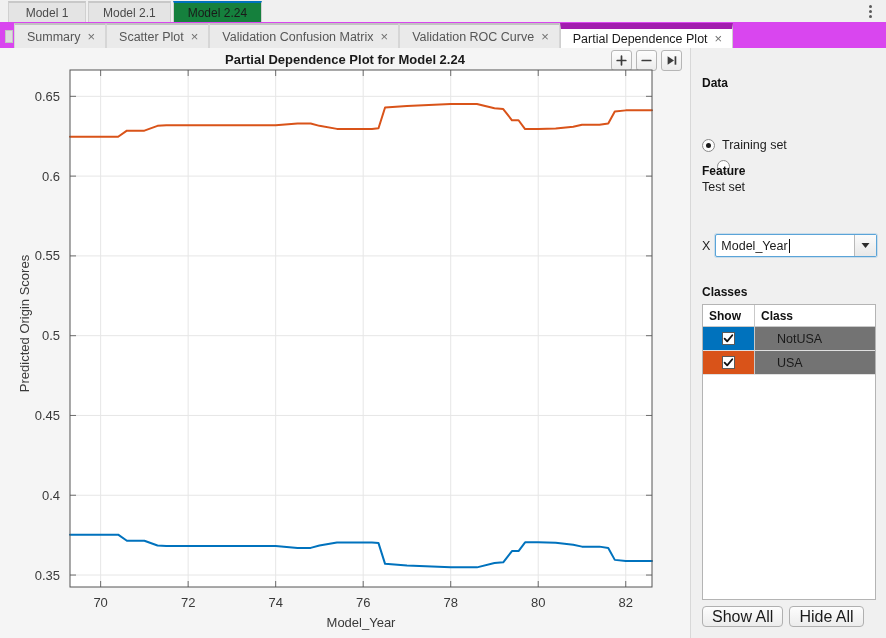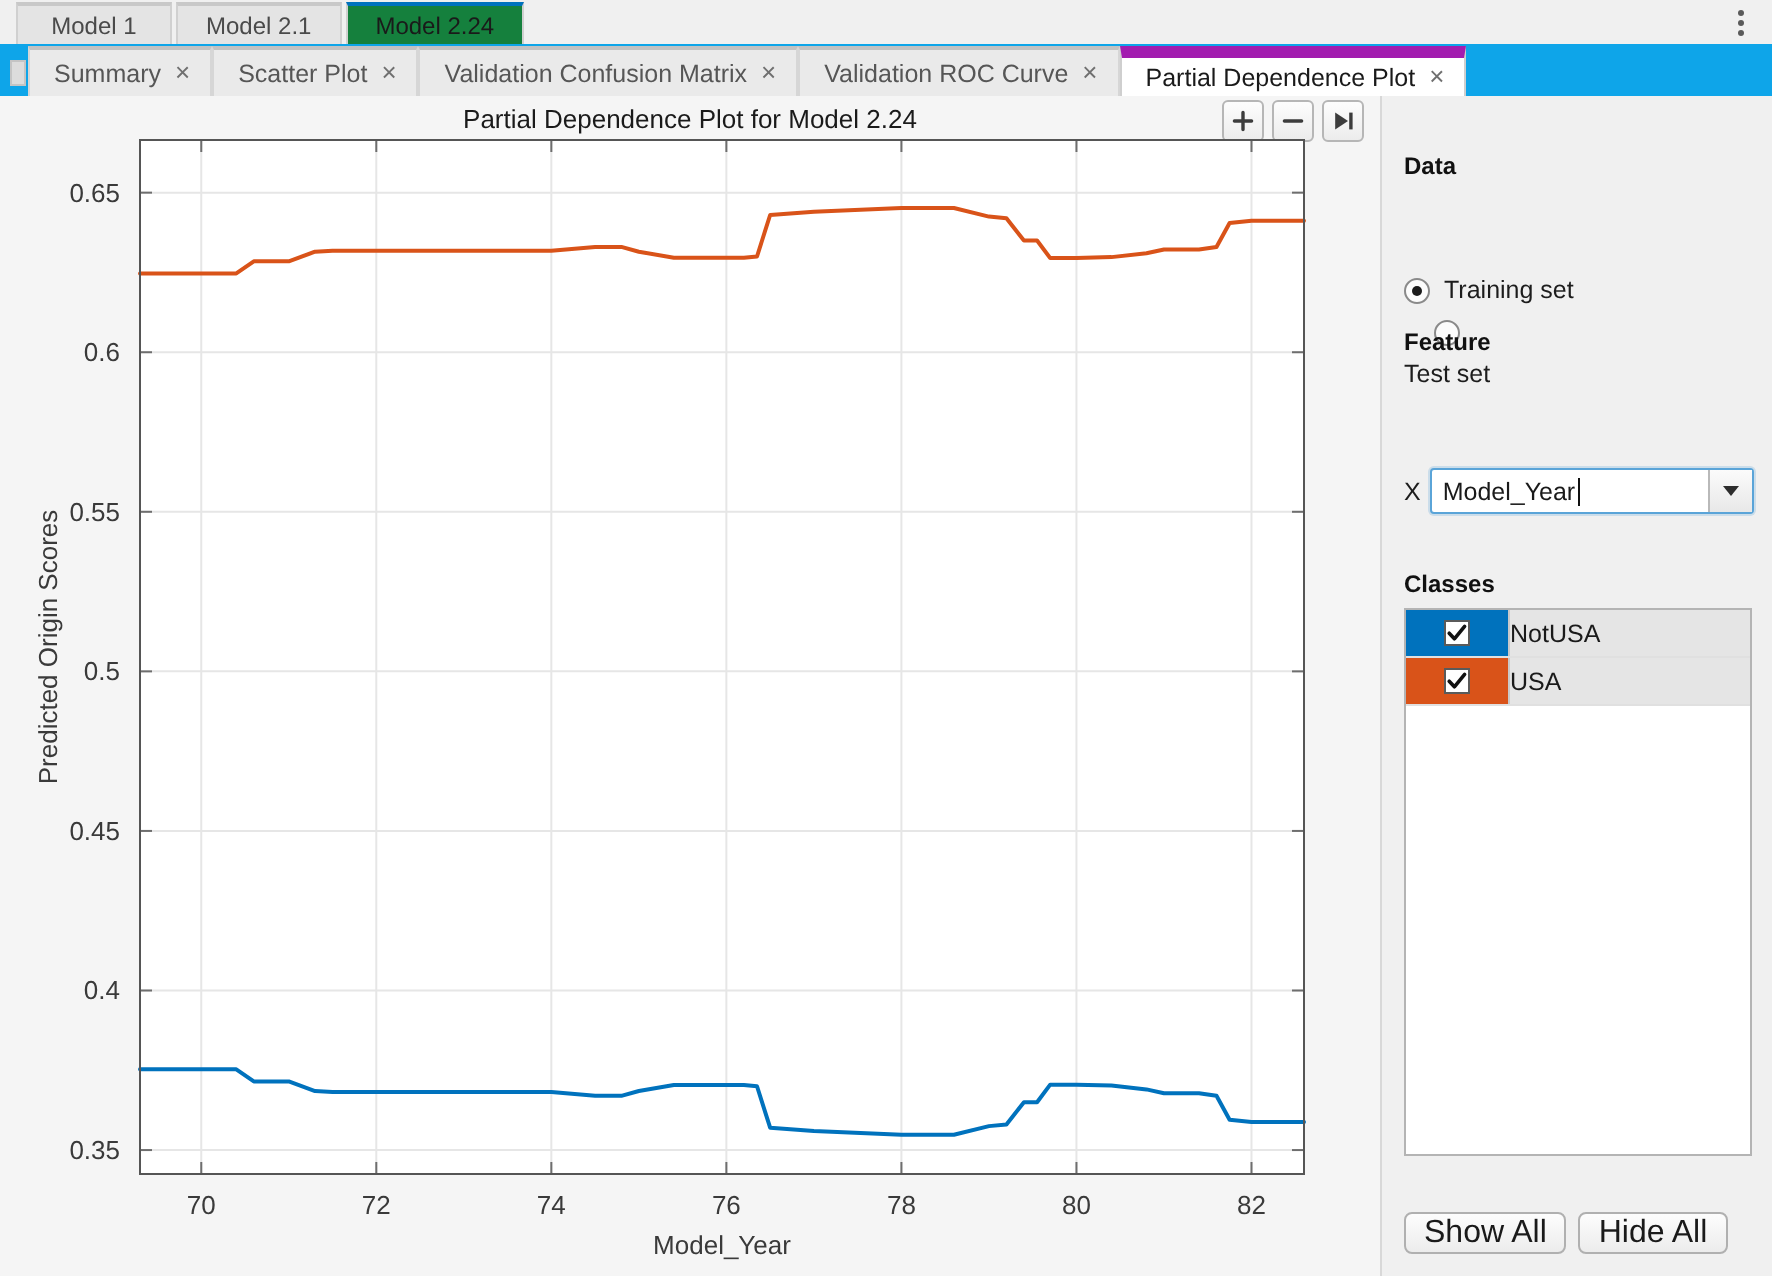--- a/index.html
+++ b/index.html
@@ -62,21 +62,21 @@
   .kebab i {
     display: block; width: 3px; height: 3px;
     border-radius: 50%;
     background: #5a5a5a;
   }
 
   
   .doc-tabrow {
     position: absolute; left: 0; top: 22px;
     width: 886px; height: 26px;
-    background: #0ea5e9;
+    background: #d946ef;
     border-bottom: 1px solid #c9c9c9;
   }
   .grip {
     position: absolute; left: 5px; top: 8px;
     width: 6px; height: 11px;
     background: #dcdcdc;
     border: 1px solid #c4c4c4;
   }
   .doc-tabs {
     position: absolute; left: 14px; top: 0;
@@ -112,21 +112,21 @@
   
   .chart-panel {
     position: absolute; left: 0; top: 48px;
     width: 690px; height: 590px;
     background: #f5f5f5;
   }
   .chart-title {
     position: absolute; left: 0; top: 4px;
     width: 690px;
     text-align: center;
-    font-size: 13px; font-weight: normal;
+    font-size: 13px; font-weight: bold;
     color: #1a1a1a;
   }
   .chart-tools {
     position: absolute; right: 8px; top: 2px;
     display: flex; gap: 4px;
   }
   .tool-btn {
     width: 21px; height: 21px;
     box-sizing: border-box;
     background: linear-gradient(#fdfdfd, #ececec);
@@ -261,22 +261,22 @@
     border-bottom: 1px solid #e0e0e0;
     font-size: 12.5px; color: #1a1a1a;
     cursor: default;
   }
   .ct-row .c1 {
     width: 52px; box-sizing: border-box;
     display: flex; align-items: center; justify-content: center;
     border-right: 1px solid #c9c9c9;
   }
   .ct-row .c2 {
-    flex: 1; display: flex; align-items: center; padding-left: 0;
-    background: #e5e5e5;
+    flex: 1; display: flex; align-items: center; padding-left: 22px;
+    background: #737373;
   }
   .chk {
     width: 13px; height: 13px;
     box-sizing: border-box;
     background: #ffffff;
     border: 1px solid #5a5a5a;
     display: flex; align-items: center; justify-content: center;
   }
   .chk svg { display: block; }
   .ct-filler { height: 224px; background: #fff; }
@@ -463,20 +463,24 @@
           <svg width="9" height="7" viewBox="0 0 9 7">
               <path d="M0.5 1 L4.5 6 L8.5 1 Z" fill="#2d2d2d"></path>
             </svg>
         </div>
       </div>
     </div>
 
     <div class="sp-heading" style="left:11px; top:237px;">Classes</div>
 
     <div class="class-table">
+      <div class="ct-head">
+        <div class="c1">Show</div>
+        <div class="c2">Class</div>
+      </div>
       <div id="class-rows">
           <div class="ct-row">
             <div class="c1" style="background: rgb(0, 114, 189);">
               <div class="chk">
                 <svg width="11" height="11" viewBox="0 0 11 11">
                   <path d="M1.6 5.6 L4.2 8.4 L9.3 2.2" stroke="#111" stroke-width="1.8" fill="none" stroke-linecap="round" stroke-linejoin="round"></path>
                 </svg>
               </div>
             </div>
             <div class="c2">NotUSA</div>

